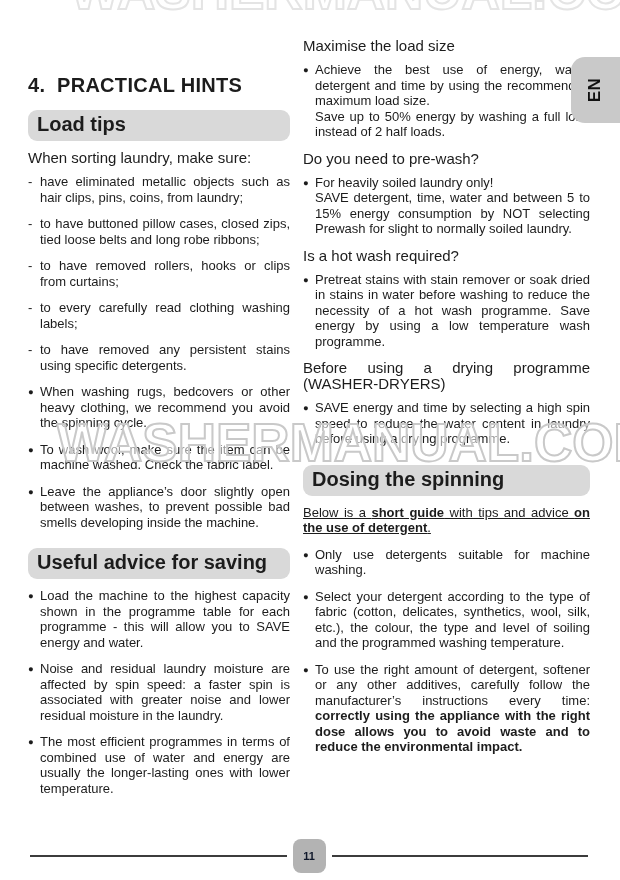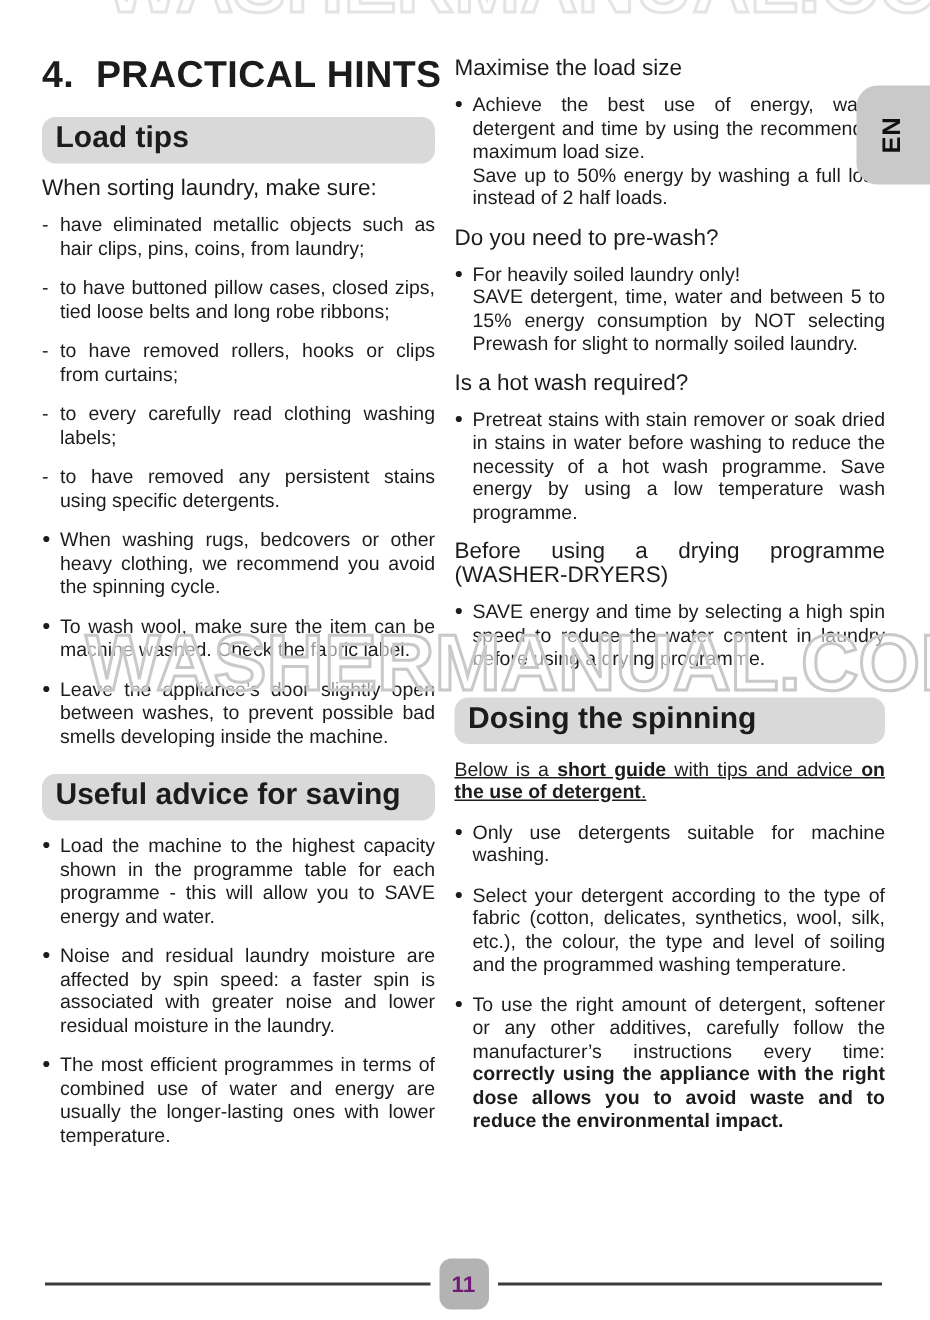--- a/index.html
+++ b/index.html
@@ -9,22 +9,22 @@
     font-family:"Liberation Sans", sans-serif;
     color:#1c1c1c;
     position:relative;
     overflow:hidden;
   }
   .columns { display:flex; gap:13px; padding:36px 30px 0 28px; }
   .col-left  { width:262px; flex:none; }
   .col-right { width:287px; flex:none; }
 
   .title {
-    font-size:25px; font-weight:bold; letter-spacing:.3px;
-    white-space:pre; margin-bottom:13px;
+    font-size:20px; font-weight:bold; letter-spacing:.3px;
+    white-space:pre; margin-bottom:13px;margin-top:38px;
   }
   .section-header {
     background:#d9d9d9; border-radius:9px;
     font-size:20px; font-weight:bold;
     padding:3px 9px 5px 9px; margin-bottom:9px;
   }
   .mt18 { margin-top:18px; }
   .subhead {
     font-size:15px; font-weight:normal;
     margin:2px 0 8px 0; text-align:justify; line-height:16px;
@@ -61,21 +61,21 @@
   .wm-top { left:70px; top:-40px; -webkit-text-stroke:2px #e4e4e4; color:rgba(255,255,255,.65); }
 
   .footer {
     position:absolute; left:30px; right:32px; top:839px;
     display:flex; align-items:center; z-index:2;
   }
   .rule { flex:1; height:2px; background:#3c3c3c; }
   .page-badge {
     width:33px; height:34px; margin:0 6px;
     background:#b3b3b3; border-radius:8px;
-    color:#701a75; font-size:15px; font-weight:bold;
+    color:#0f172a; font-size:11px; font-weight:bold;
     display:flex; align-items:center; justify-content:center;
   }
 </style>
 </head>
 <body>
 
 <div class="watermark wm-top">WASHERMANUAL.COM</div>
 <div class="watermark wm-mid">WASHERMANUAL.COM</div>
 
 <div class="lang-tab">

